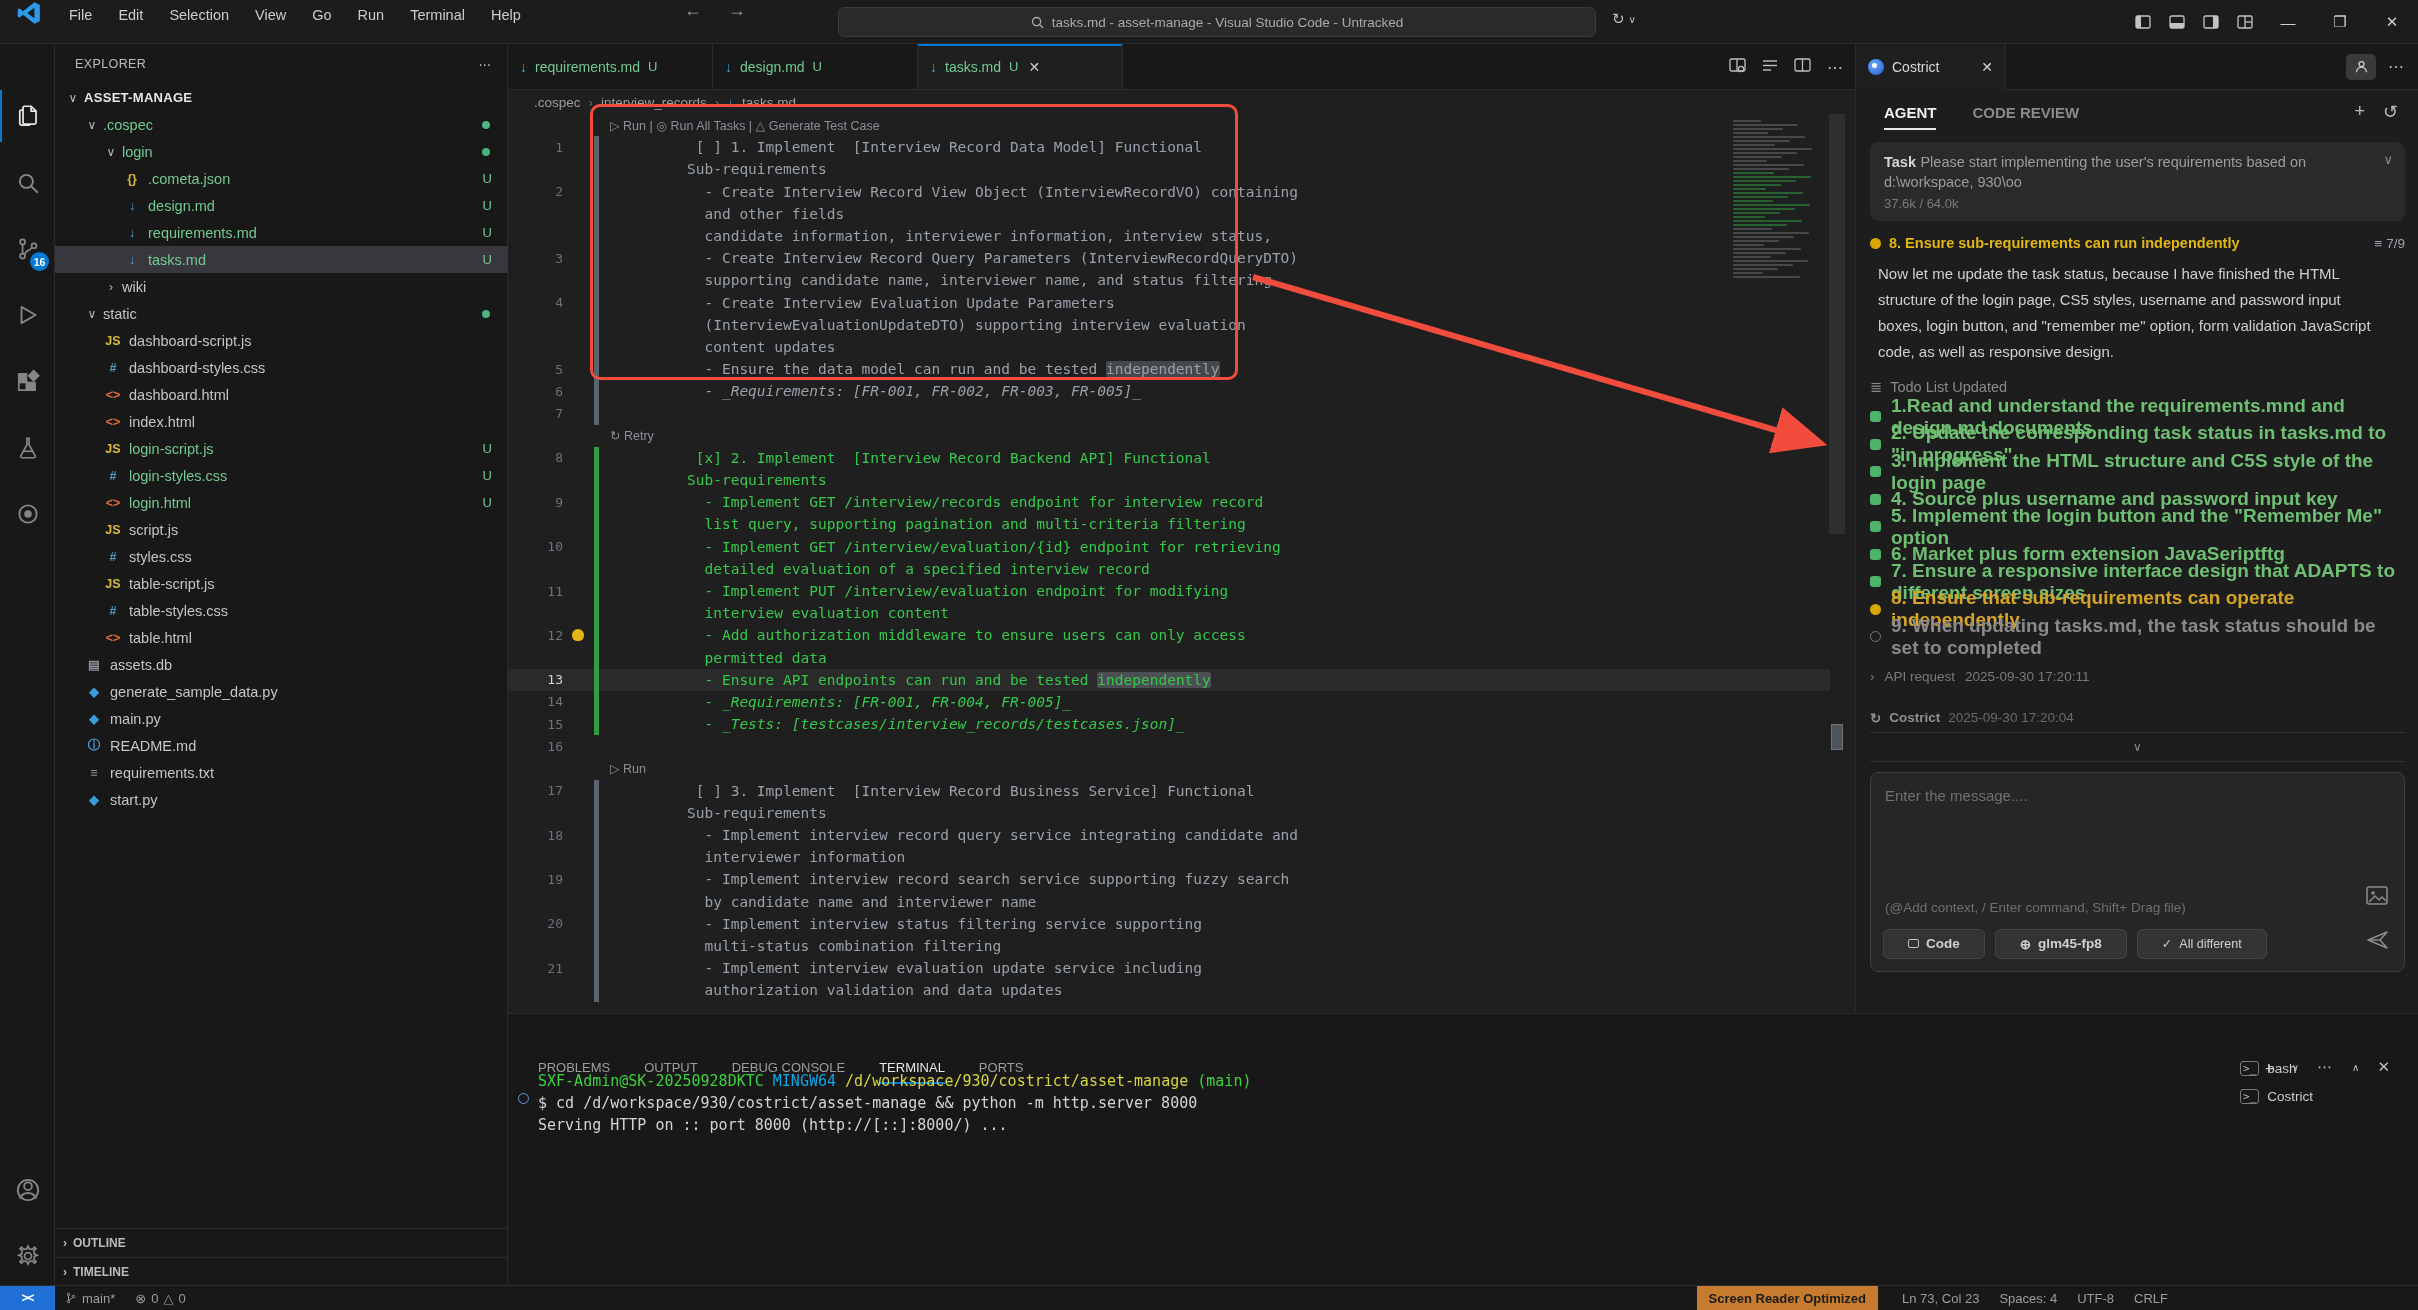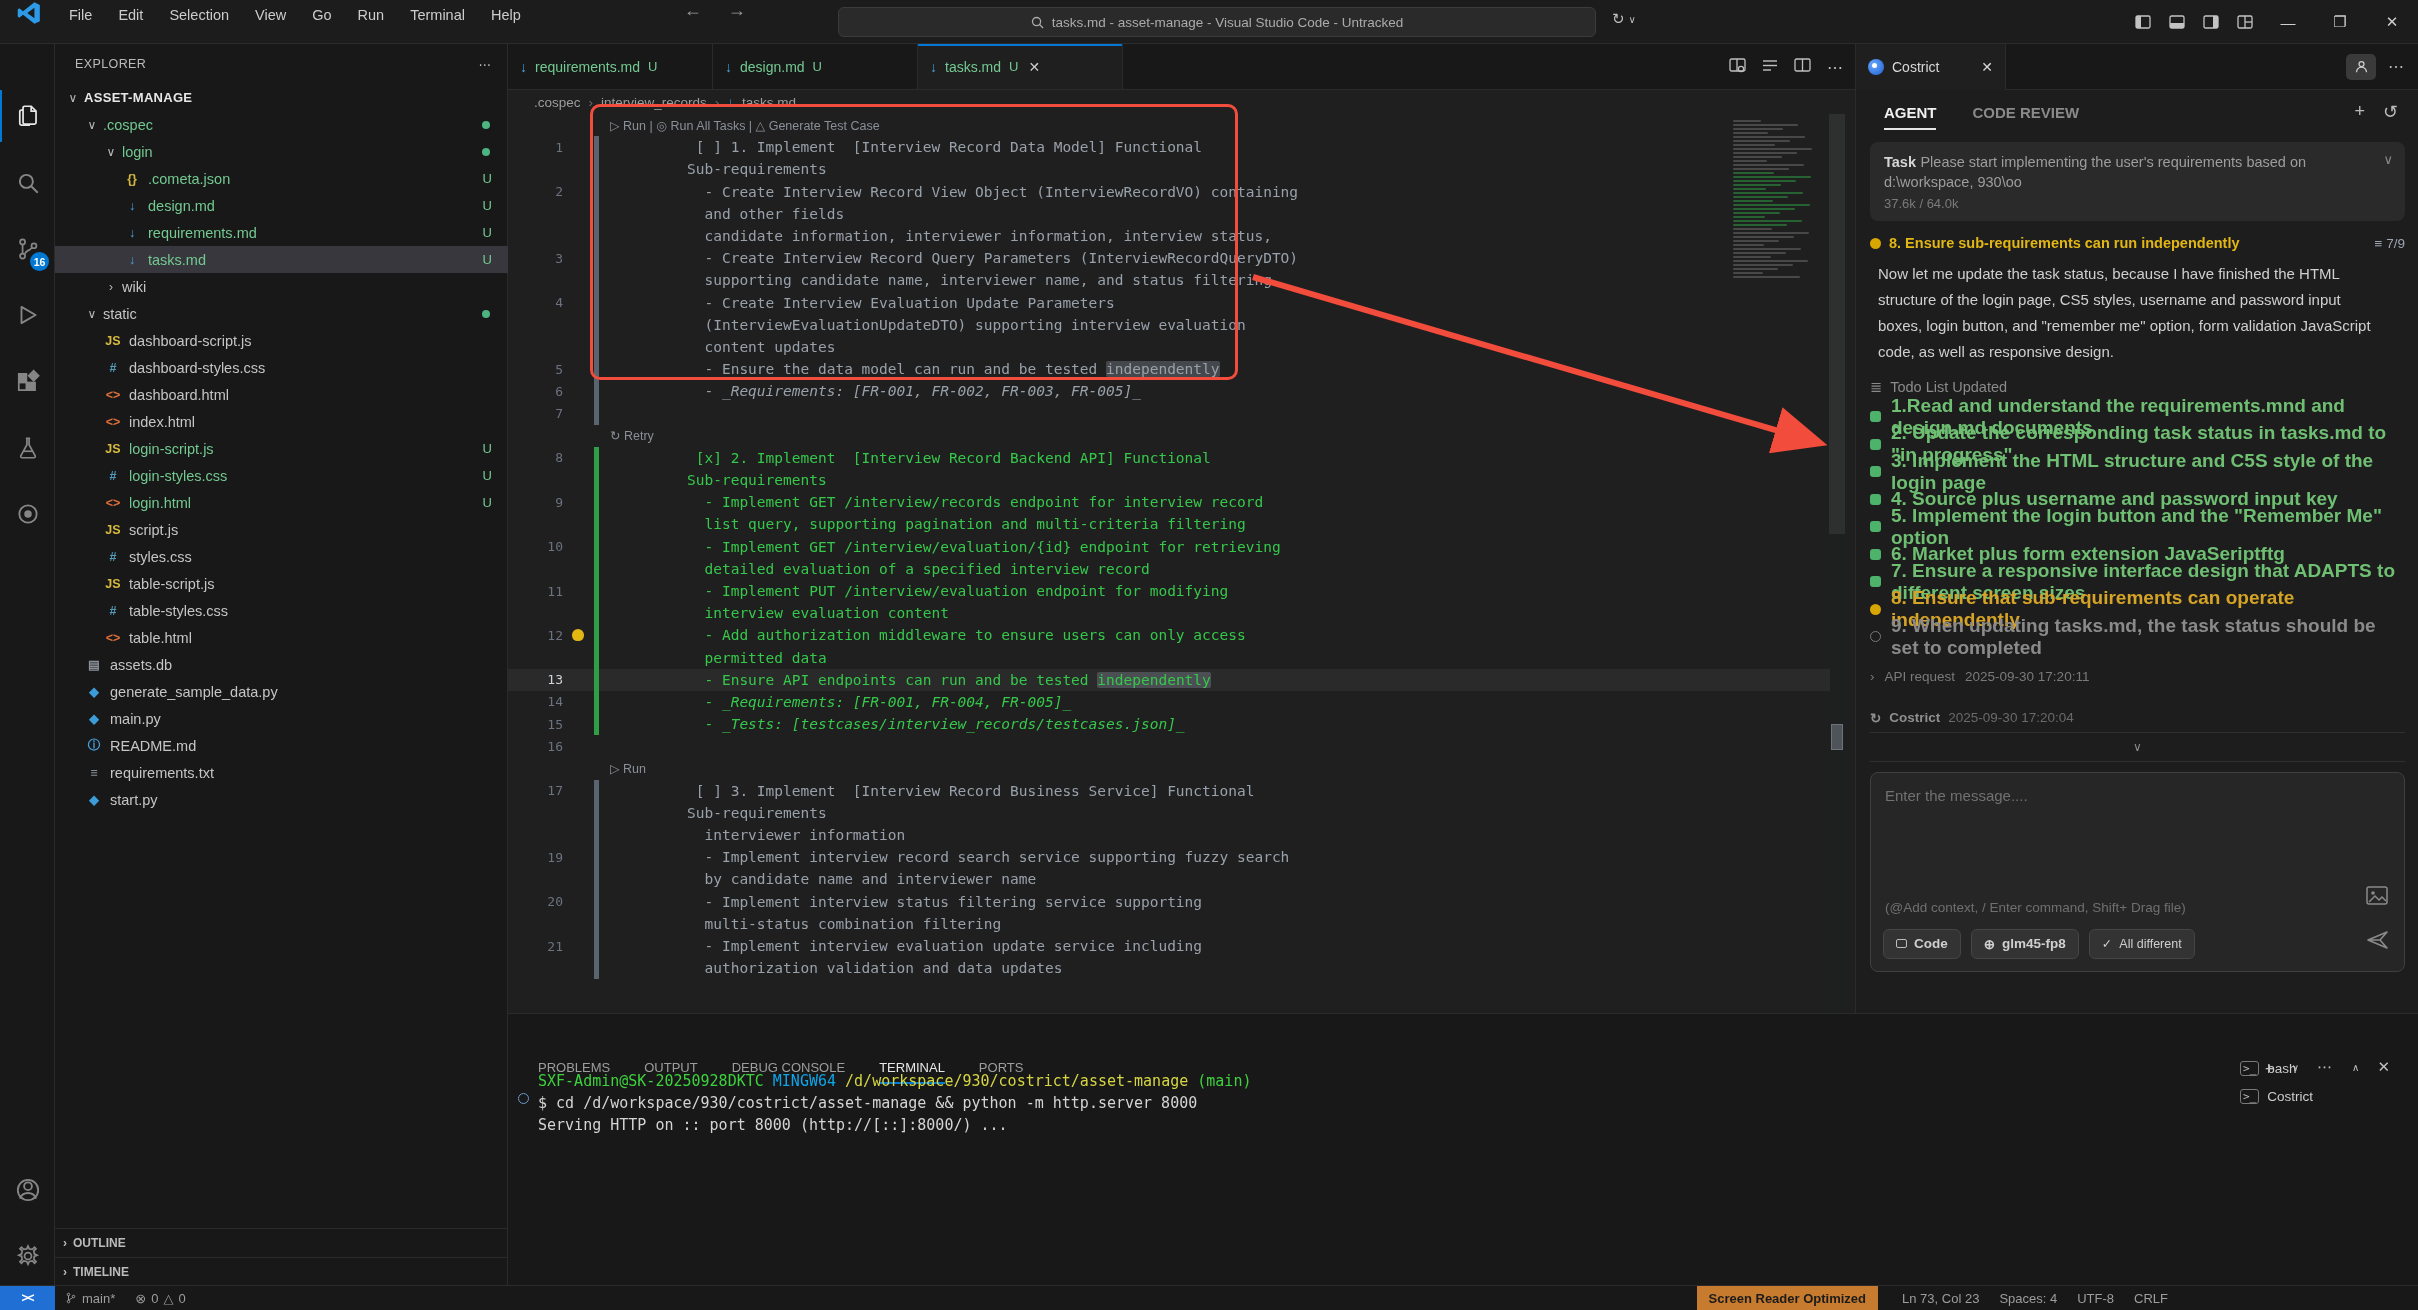--- a/index.html
+++ b/index.html
@@ -129,21 +129,21 @@
   #msg-row { margin-top:26px; display:flex; gap:8px; align-items:center; color:#8f8f8f; font-size:13.5px; font-weight:bold;}
   #collapse-bar { margin-top:6px; height:30px; border-top:1px solid #303030; border-bottom:1px solid #303030;
     display:flex; align-items:center; justify-content:center; color:#8a8a8a; font-size:12px;}
   #chat-input { margin-top:10px; height:200px; border:1px solid #3f3f3f; background:#262626;
     border-radius:8px; position:relative; padding:14px; }
   #chat-input .ph { color:#717171; font-size:15px; }
   #chat-input .hint { position:absolute; left:14px; bottom:56px; color:#6f6f6f; font-size:13.5px;}
   #chat-input .imgic { position:absolute; right:16px; bottom:62px; }
   #chat-btns { position:absolute; left:12px; bottom:12px; display:flex; gap:10px; }
   .pill { height:30px; background:#333; border:1px solid #454545; border-radius:6px;
-    display:flex; align-items:center; gap:7px; padding:0 12px; font-size:13.5px; color:#cfcfcf; font-weight:bold;}
+    display:flex; align-items:center; gap:7px; padding:0 24px; font-size:13.5px; color:#cfcfcf; font-weight:bold;}
   .pill .sq { width:11px; height:9px; border:1.5px solid #bdbdbd; border-radius:2px;}
   #send-ic { position:absolute; right:14px; bottom:16px; }
 
   
   #panel { left:508px; top:1013px; width:1910px; height:272px; background:#181818; border-top:1px solid #2b2b2b;}
   #panel-tabs { height:34px; display:flex; align-items:center; padding-left:30px; gap:34px;
     font-size:13px; color:#9d9d9d; position:relative;margin-top:36px;}
   .ptab { height:34px; display:flex; align-items:center; position:relative;}
   .ptab.active { color:#e7e7e7; }
   .ptab.active::after { content:""; position:absolute; bottom:0; left:0; right:0; height:2px; background:#0078d4;}
@@ -508,20 +508,21 @@
         <div class="crow"><span class="gut"></span><span class="gbar green"></span><span class="ctext t-green"><span>  interview evaluation content</span></span></div>
         <div class="crow"><span class="gut">12</span><span class="gbar green"></span><span class="bulb"></span><span class="ctext t-green"><span>  - Add authorization middleware to ensure users can only access</span></span></div>
         <div class="crow"><span class="gut"></span><span class="gbar green"></span><span class="ctext t-green"><span>  permitted data</span></span></div>
         <div class="crow cur"><span class="gut">13</span><span class="gbar green"></span><span class="ctext t-green"><span>  - Ensure API endpoints can run and be tested </span><span class="hl">independently</span></span></div>
         <div class="crow"><span class="gut">14</span><span class="gbar green"></span><span class="ctext t-green"><span>  - </span><span class="it">_Requirements: [FR-001, FR-004, FR-005]_</span></span></div>
         <div class="crow"><span class="gut">15</span><span class="gbar green"></span><span class="ctext t-green"><span>  - </span><span class="it">_Tests: [testcases/interview_records/testcases.json]_</span></span></div>
         <div class="crow"><span class="gut">16</span><span class="ctext t-green"><span></span></span></div>
         <div class="lensrow">▷ Run</div>
         <div class="crow"><span class="gut">17</span><span class="gbar slate"></span><span class="ctext t-gray"><span> [ ] 3. Implement  [Interview Record Business Service] Functional</span></span></div>
         <div class="crow"><span class="gut"></span><span class="gbar slate"></span><span class="ctext t-gray"><span>Sub-requirements</span></span></div>
+        <div class="crow"><span class="gut">18</span><span class="gbar slate"></span><span class="ctext t-gray"><span>  - Implement interview record query service integrating candidate and</span></span></div>
         <div class="crow"><span class="gut"></span><span class="gbar slate"></span><span class="ctext t-gray"><span>  interviewer information</span></span></div>
         <div class="crow"><span class="gut">19</span><span class="gbar slate"></span><span class="ctext t-gray"><span>  - Implement interview record search service supporting fuzzy search</span></span></div>
         <div class="crow"><span class="gut"></span><span class="gbar slate"></span><span class="ctext t-gray"><span>  by candidate name and interviewer name</span></span></div>
         <div class="crow"><span class="gut">20</span><span class="gbar slate"></span><span class="ctext t-gray"><span>  - Implement interview status filtering service supporting</span></span></div>
         <div class="crow"><span class="gut"></span><span class="gbar slate"></span><span class="ctext t-gray"><span>  multi-status combination filtering</span></span></div>
         <div class="crow"><span class="gut">21</span><span class="gbar slate"></span><span class="ctext t-gray"><span>  - Implement interview evaluation update service including</span></span></div>
         <div class="crow"><span class="gut"></span><span class="gbar slate"></span><span class="ctext t-gray"><span>  authorization validation and data updates</span></span></div>
       </div>
     <div id="red-box"></div>
     <div id="minimap">

